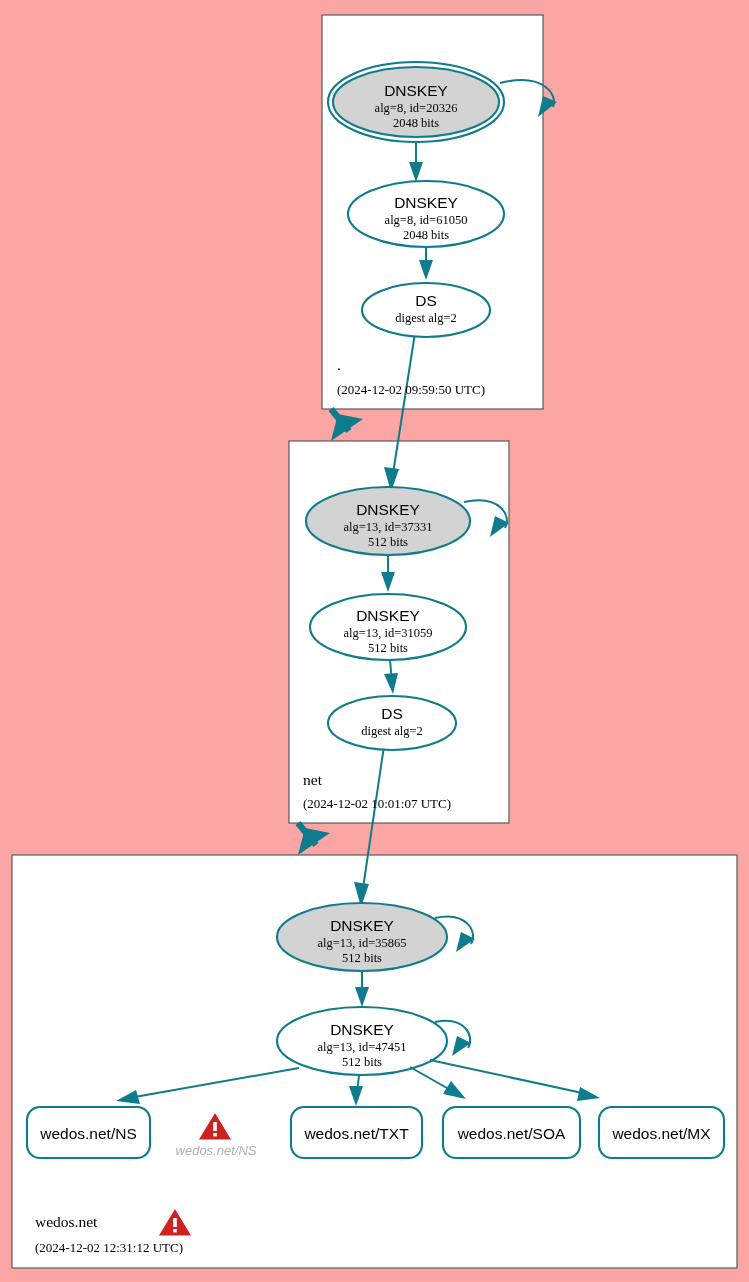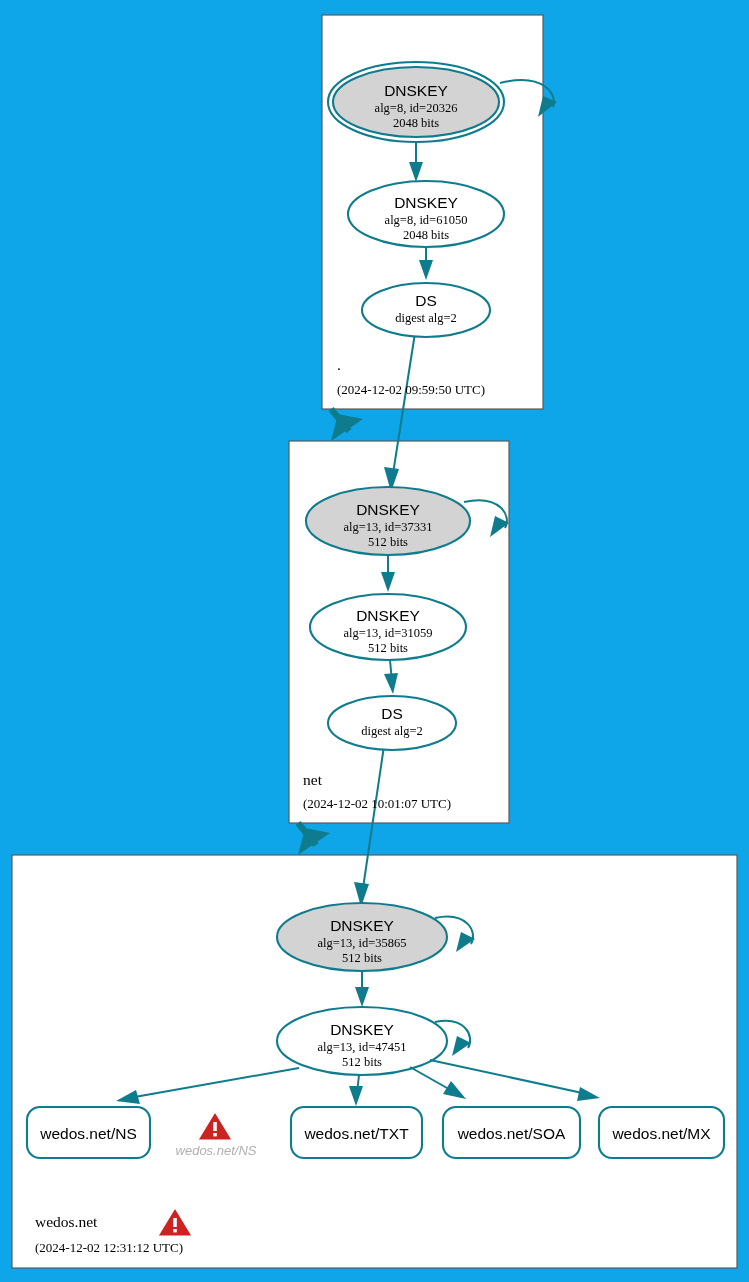--- a/index.html
+++ b/index.html
@@ -4,21 +4,21 @@
 <style>
   html, body {
     margin: 0;
     padding: 0;
     background: #ffffff;
   }
   #canvas {
     position: relative;
     width: 749px;
     height: 1282px;
-    background: #0ea5e9;
+    background: #fca5a5;
     font-family: "Liberation Serif", serif;
     overflow: hidden;
   }
   svg.diagram {
     display: block;
     width: 749px;
     height: 1282px;
   }
   .zone-box {
     fill: #ffffff;

